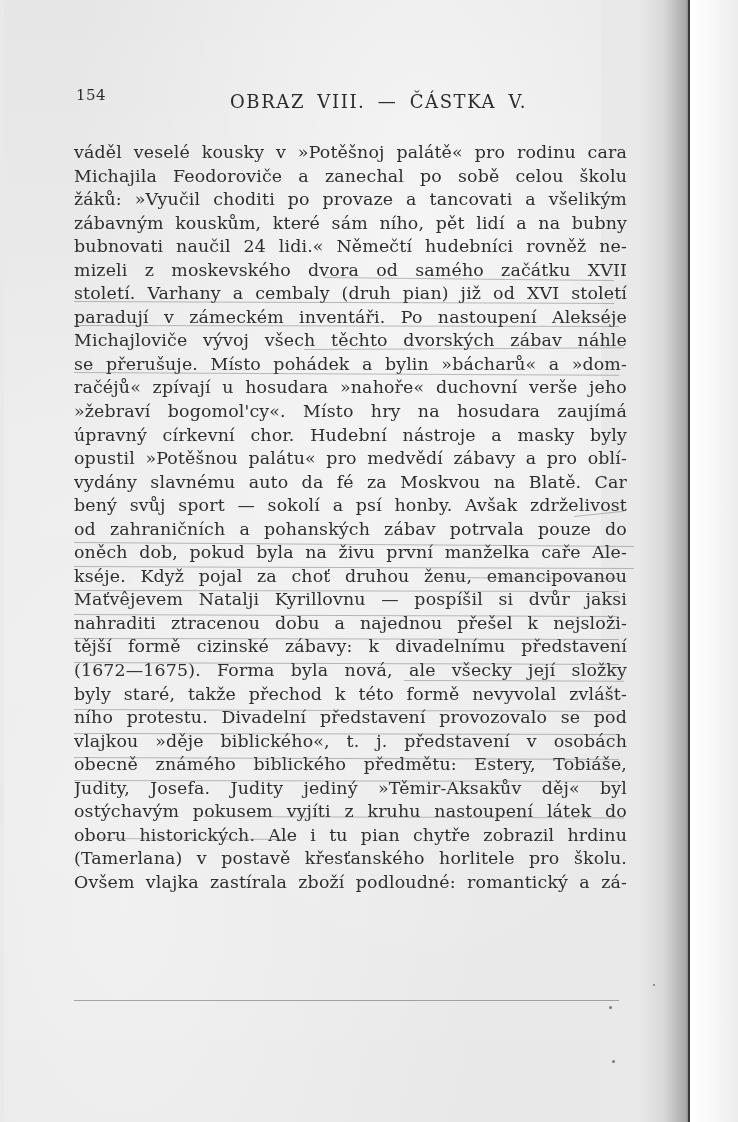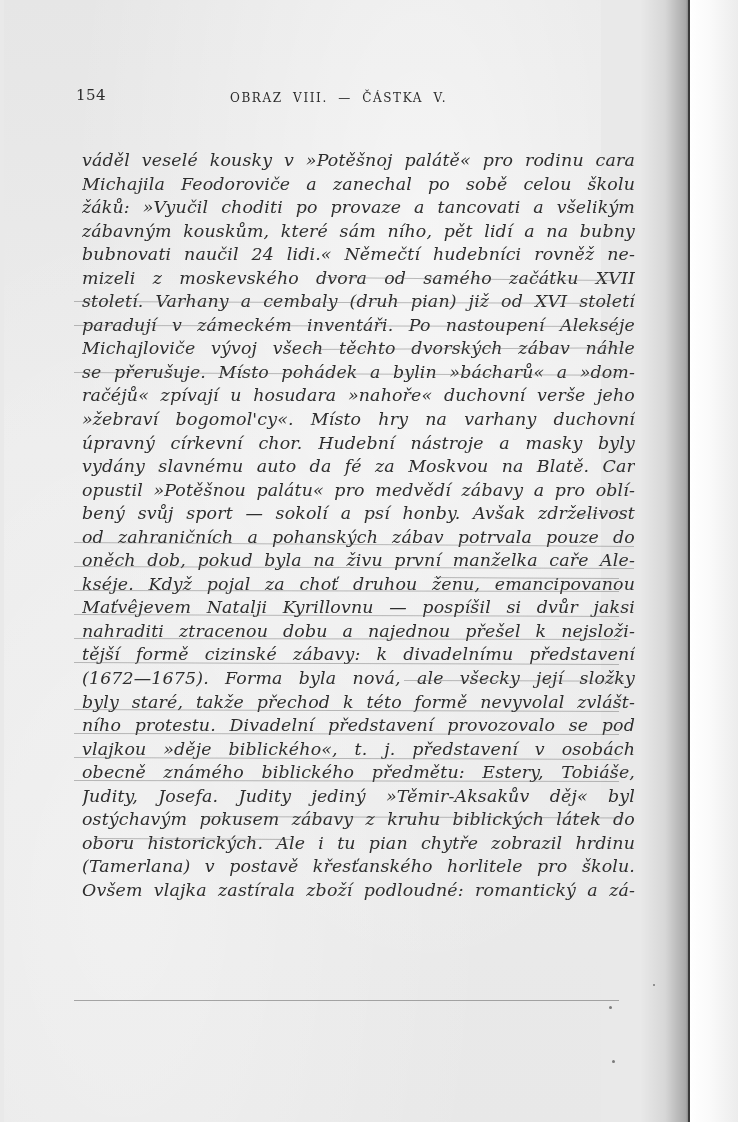--- a/index.html
+++ b/index.html
@@ -54,34 +54,33 @@
       left: 72px;
       top: 86px;
       font-size: 15px;
       color: #2b2b2b;
       letter-spacing: 0.5px;
     }
     .running-head {
       position: absolute;
       left: 226px;
       top: 91px;
-      font-size: 12px;
+      font-size: 18px;
       color: #2b2b2b;
       letter-spacing: 1.6px;
       word-spacing: 5px;
     }
     .body-text {
       position: absolute;
       left: 70px;
       top: 141px;
       width: 553px;
-      margin: 8px;
+      margin: 0;
       padding: 0;
       list-style: none;
-      font-style: italic;
     }
     .line {
       height: 23.55px;
       line-height: 23.55px;
       font-size: 17.4px;
       color: #2e2e2e;
       text-align: justify;
       text-align-last: justify;
       white-space: nowrap;
       position: relative;
@@ -146,32 +145,32 @@
     <div class="line">
         <span class="txt">Michajloviče vývoj všech těchto dvorských zábav náhle</span>
       </div>
     <div class="line">
         <span class="txt">se přerušuje. Místo pohádek a bylin »bácharů« a »dom-</span>
       </div>
     <div class="line">
         <span class="txt">račéjů« zpívají u hosudara »nahoře« duchovní verše jeho</span>
       </div>
     <div class="line">
-        <span class="txt">»žebraví bogomol'cy«. Místo hry na varhany duchovní</span>
+        <span class="txt">»žebraví bogomol'cy«. Místo hry na hosudara zaujímá</span>
       </div>
     <div class="line">
         <span class="txt">úpravný církevní chor. Hudební nástroje a masky byly</span>
       </div>
     <div class="line">
+        <span class="txt">opustil »Potěšnou palátu« pro medvědí zábavy a pro oblí-</span>
+      </div>
+    <div class="line">
         <span class="txt">vydány slavnému auto da fé za Moskvou na Blatě. Car</span>
       </div>
     <div class="line">
-        <span class="txt">opustil »Potěšnou palátu« pro medvědí zábavy a pro oblí-</span>
-      </div>
-    <div class="line">
         <span class="txt">bený svůj sport — sokolí a psí honby. Avšak zdrželivost</span>
       </div>
     <div class="line">
         <span class="txt">od zahraničních a pohanských zábav potrvala pouze do</span>
       </div>
     <div class="line">
         <span class="txt">oněch dob, pokud byla na živu první manželka caře Ale-</span>
       </div>
     <div class="line">
         <span class="txt">kséje. Když pojal za choť druhou ženu, emancipovanou</span>
@@ -197,21 +196,21 @@
     <div class="line">
         <span class="txt">vlajkou »děje biblického«, t. j. představení v osobách</span>
       </div>
     <div class="line">
         <span class="txt">obecně známého biblického předmětu: Estery, Tobiáše,</span>
       </div>
     <div class="line">
         <span class="txt">Judity, Josefa. Judity jediný »Těmir-Aksakův děj« byl</span>
       </div>
     <div class="line">
-        <span class="txt">ostýchavým pokusem zábavy z kruhu biblických látek do</span>
+        <span class="txt">ostýchavým pokusem vyjíti z kruhu nastoupení látek do</span>
       </div>
     <div class="line">
         <span class="txt">oboru historických. Ale i tu pian chytře zobrazil hrdinu</span>
       </div>
     <div class="line">
         <span class="txt">(Tamerlana) v postavě křesťanského horlitele pro školu.</span>
       </div>
     <div class="line last">
         <span class="txt">Ovšem vlajka zastírala zboží podloudné: romantický a zá-</span>
       </div>

